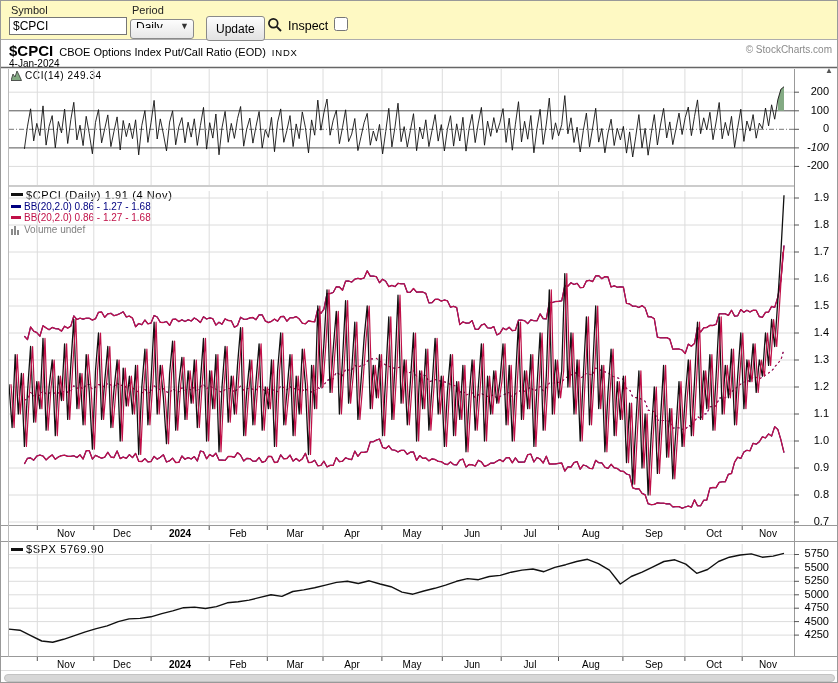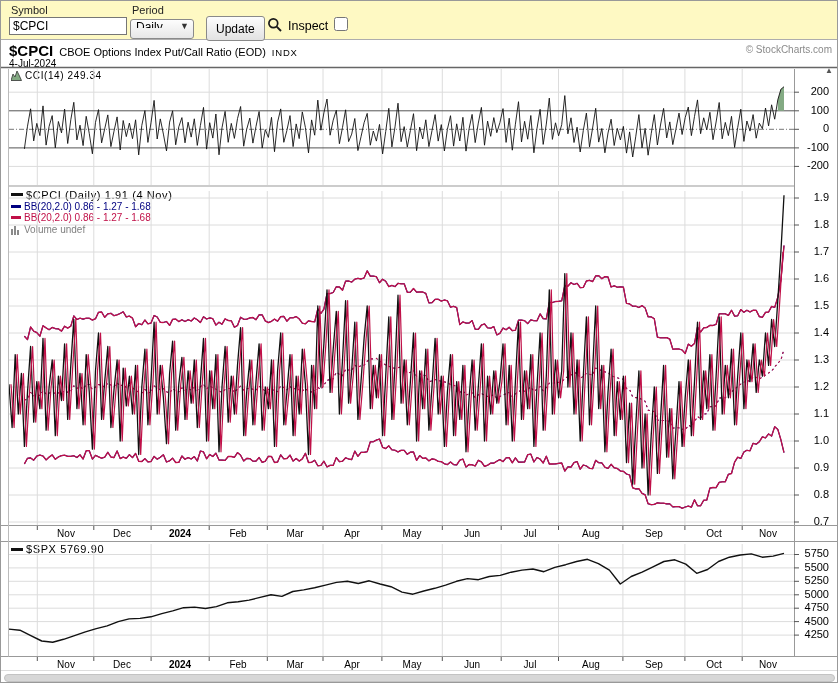--- a/index.html
+++ b/index.html
@@ -63,21 +63,21 @@
     </svg>
     <div class="abs" style="left:287px;top:18px;font-size:12.5px;color:#000;">Inspect</div>
     <input id="inspect-checkbox" type="checkbox" style="">
   </div>
 
   <div id="title-row">
     <span class="sym">$CPCI</span>
     <span class="ttl">CBOE Options Index Put/Call Ratio (EOD)</span>
     <span class="exch">INDX</span>
   </div>
-  <div id="chart-date">4-Jul-2024</div>
+  <div id="chart-date">4-Jan-2024</div>
   <div id="attribution">© StockCharts.com</div>
   <div id="axis-arrow">▲</div>
 
   <div id="cci-legend" class="legend">
     <svg width="11" height="11" viewBox="0 0 11 11">
       <polygon points="0,10.5 2,4 4,7 6,1 8,5 10.5,10.5" fill="#83aa83" stroke="#333" stroke-width="0.8"></polygon>
     </svg>
     <span>CCI(14) 249.34</span>
   </div>
 
@@ -244,21 +244,21 @@
       <line x1="683.9" y1="525" x2="683.9" y2="529" stroke="#555" stroke-width="1"></line>
       <line x1="683.9" y1="656" x2="683.9" y2="660" stroke="#555" stroke-width="1"></line>
       <line x1="741.2" y1="525" x2="741.2" y2="529" stroke="#555" stroke-width="1"></line>
       <line x1="741.2" y1="656" x2="741.2" y2="660" stroke="#555" stroke-width="1"></line>
     </svg>
 
   <div id="labels-layer">
       <div class="ylab" style="left: 794px; top: 84px;">200</div>
       <div class="ylab" style="left: 794px; top: 103px;">100</div>
       <div class="ylab" style="left: 794px; top: 121px;">0</div>
-      <div class="ylab" style="left: 794px; top: 140px;">-100</div>
+      <div class="ylab" style="left: 794px; top: 140px; font-style: italic;">-100</div>
       <div class="ylab" style="left: 794px; top: 158px;">-200</div>
       <div class="ylab" style="left: 794px; top: 190px;">1.9</div>
       <div class="ylab" style="left: 794px; top: 217px;">1.8</div>
       <div class="ylab" style="left: 794px; top: 244px;">1.7</div>
       <div class="ylab" style="left: 794px; top: 271px;">1.6</div>
       <div class="ylab" style="left: 794px; top: 298px;">1.5</div>
       <div class="ylab" style="left: 794px; top: 325px;">1.4</div>
       <div class="ylab" style="left: 794px; top: 352px;">1.3</div>
       <div class="ylab" style="left: 794px; top: 379px;">1.2</div>
       <div class="ylab" style="left: 794px; top: 406px;">1.1</div>

